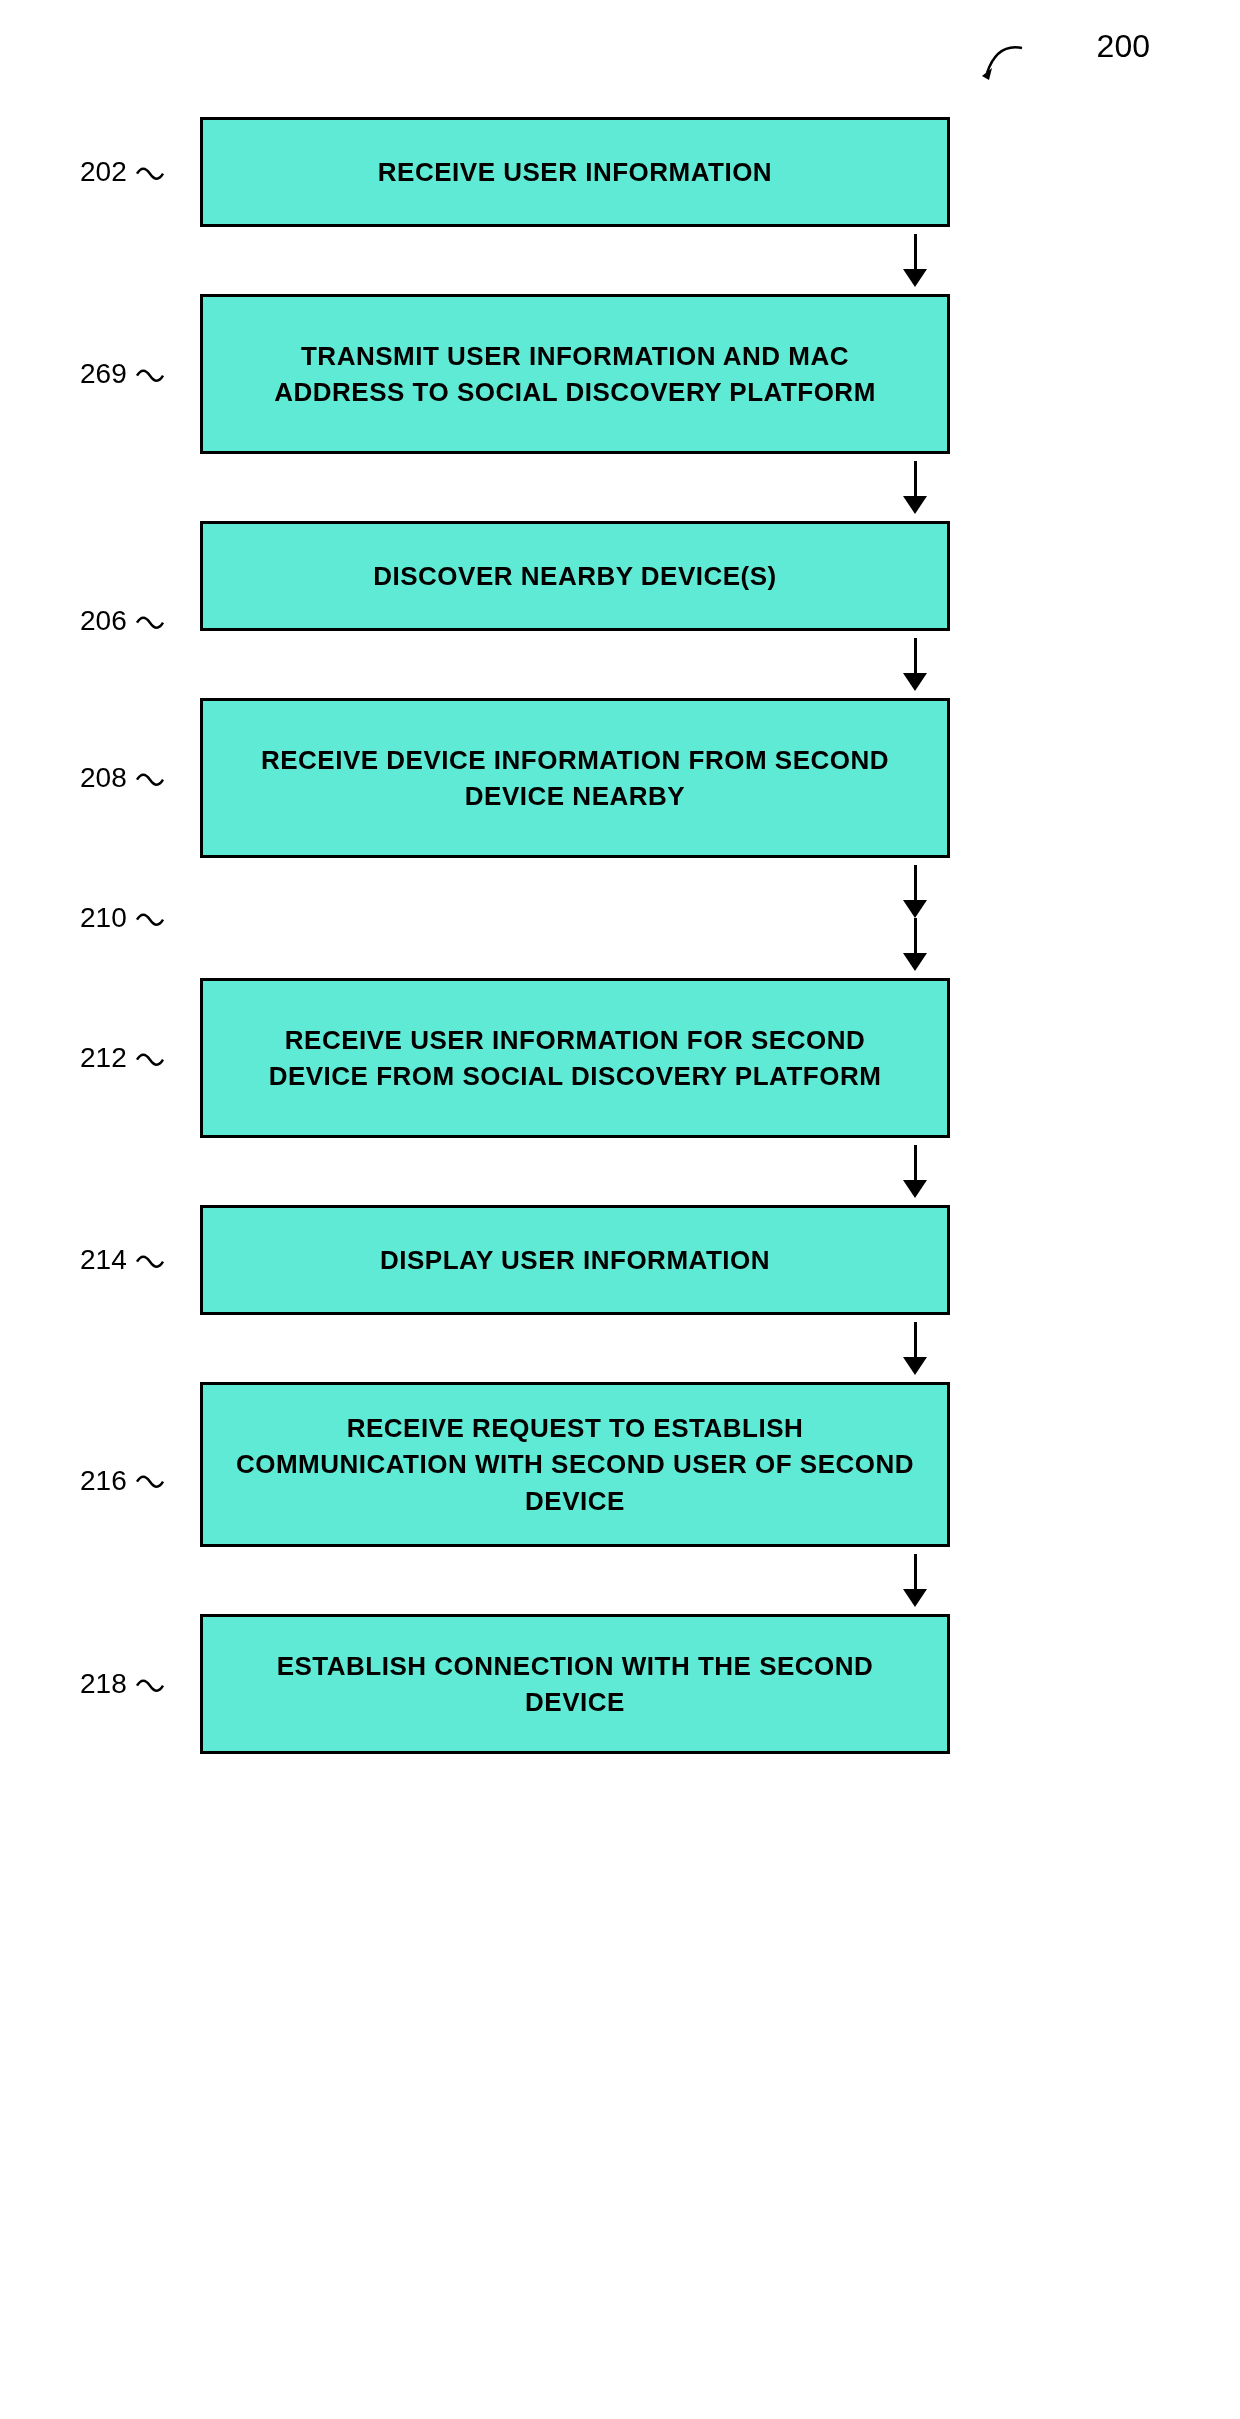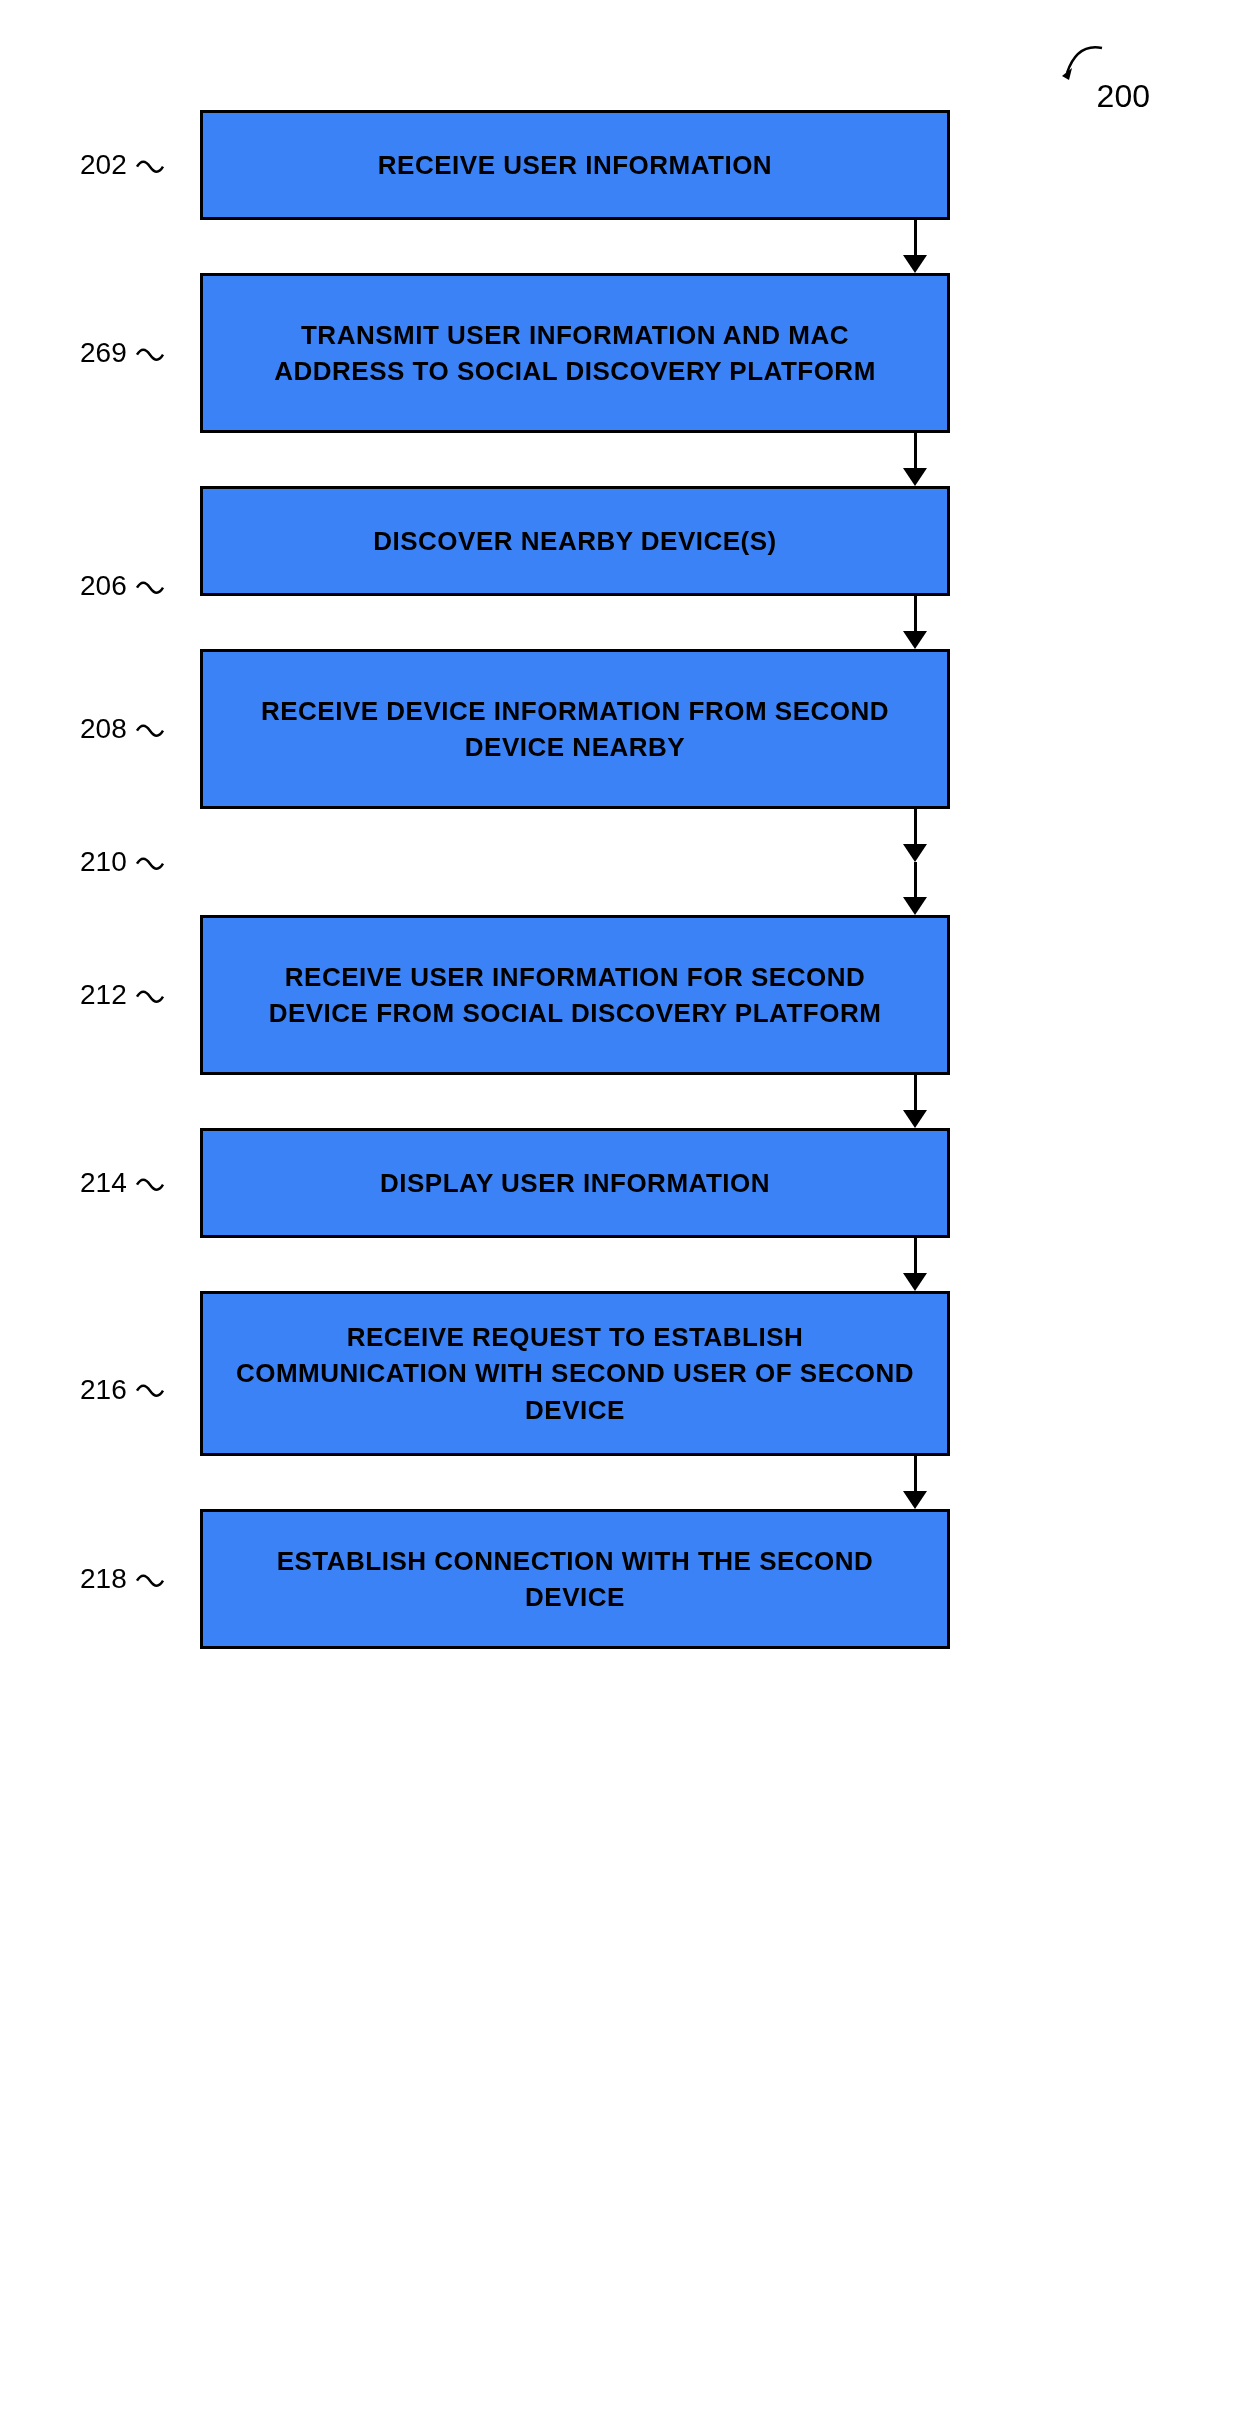--- a/index.html
+++ b/index.html
@@ -45,26 +45,26 @@
     .step-label {
       position: absolute;
       left: 80px;
       font-size: 28px;
       color: #000;
       font-weight: normal;
     }
 
     .step-box {
       border: 3px solid #000;
-      background: #3b82f6;
+      background: #5eead4;
       text-align: center;
       display: flex;
       align-items: center;
       justify-content: center;
-      margin: 0 auto;
+      margin: 7px auto;
       margin-left: 200px;
       margin-right: 80px;
       flex: 1;
       max-width: 750px;
       padding: 22px 30px;
     }
 
     .step-box-text {
       font-size: 26px;
       font-weight: bold;
@@ -95,21 +95,21 @@
       flex-direction: column;
       align-items: center;
       margin-left: 470px;
     }
   </style>
 </head>
 <body>
 
 <div class="diagram-container">
 
-  <div style="position:absolute; top:38px; right:90px; display:flex; flex-direction:column; align-items:flex-start;">
+  <div style="position:absolute; top:38px; right:90px; display:flex; align-items:flex-start;">
     <svg width="80" height="50">
       <path d="M 55 10 Q 30 5 20 35" stroke="#000" stroke-width="2.5" fill="none"></path>
       <polygon points="15,38 25,30 22,42" fill="#000"></polygon>
     </svg>
     <span style="font-size:32px; color:#000; margin-top:-10px; margin-left:50px;">200</span>
   </div>
 
   <div class="flow-wrapper">
 
     <div class="step-row" style="margin-bottom:0;">

